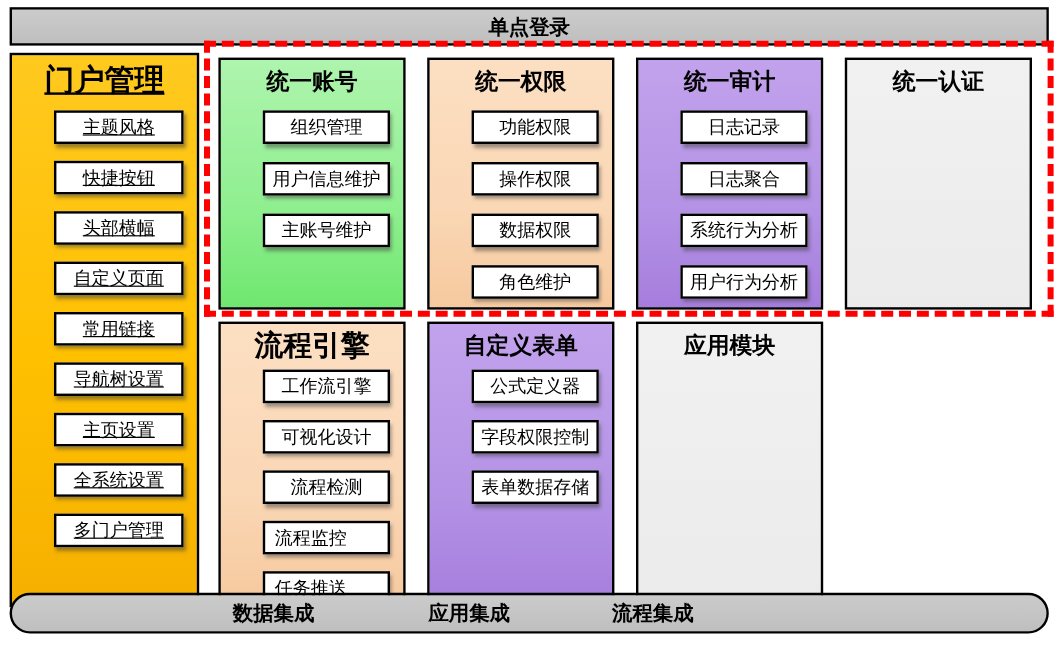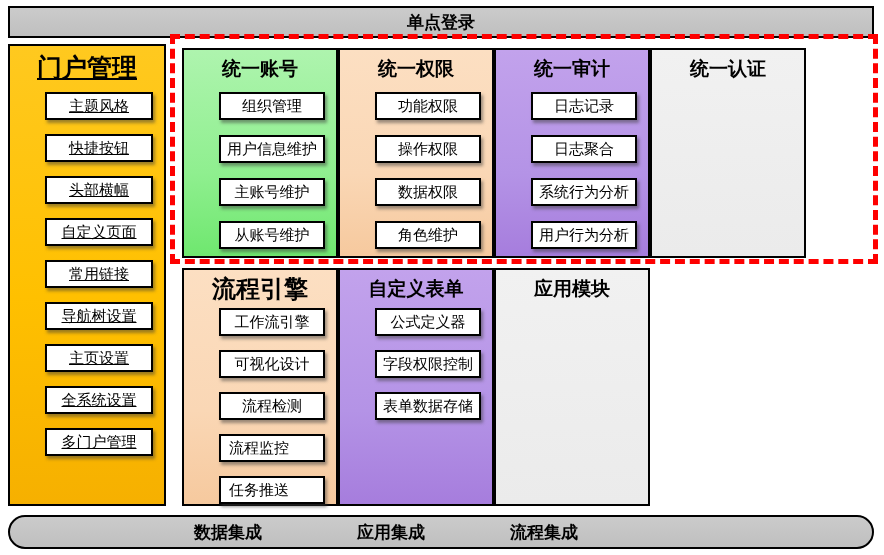--- a/index.html
+++ b/index.html
@@ -9,21 +9,21 @@
     overflow:hidden;
   }
   .bar {
     position:absolute; left:8px; width:866px; box-sizing:border-box;
     background:linear-gradient(180deg,#cbcbcb 0%,#bfbfbf 100%);
     border:2px solid #000;
     display:flex; align-items:center; justify-content:center;
     font-weight:bold; font-size:17px;
   }
   .bar.top { top:6px; height:32px; }
-  .bar.bottom { top:515px; height:34px;border-radius:17px; }
+  .bar.bottom { top:494px; height:34px;border-radius:17px; }
   .bottom-label {
     position:absolute; top:0; height:100%; width:120px;
     display:flex; align-items:center; justify-content:center;
     font-weight:bold; font-size:17px;
   }
   .dashed-outline {
     position:absolute; left:170px; top:34px; width:708px; height:230px;
     box-sizing:border-box; border:5px dashed #fe0000;
     z-index:9; pointer-events:none;
   }
@@ -33,21 +33,21 @@
     box-sizing:border-box; border:2px solid #000;
     background:linear-gradient(180deg,#ffc91f 0%,#ffc000 55%,#f6b000 100%);
     text-decoration:underline;
   }
   .portal-column .col-title { font-size:25px; margin-top:6px; }
   .col-title {
     font-weight:bold; text-align:center; height:30px; line-height:30px;
     margin-top:4px; font-size:19px; white-space:nowrap;
   }
   .col-title.xl { font-size:24px; }
-  .row { position:absolute; left:182px; display:flex; }
+  .row { position:absolute; left:182px; display:flex; gap:18px; }
   .row.top-row { top:48px; }
   .row.bottom-row { top:268px; }
   .column {
     width:156px; box-sizing:border-box; border:2px solid #000;
   }
   .row.top-row .column { height:210px; }
   .row.bottom-row .column { height:238px; }
   .theme-green  { background:linear-gradient(180deg,#aef4ae 0%,#8fef8f 60%,#6fe76f 100%); }
   .theme-peach  { background:linear-gradient(180deg,#fcdfc2 0%,#fad7b5 60%,#f6c99e 100%); }
   .theme-purple { background:linear-gradient(180deg,#c2a2ec 0%,#b493e6 60%,#a67ddd 100%); }
@@ -93,21 +93,20 @@
       </div>
   </div>
 
   <div class="row top-row" data-name="top-column-row">
       <div class="column theme-green" data-name="column-account">
         <div class="col-title" data-name="column-title-account">统一账号</div>
         <div class="box-list" data-name="box-list-account">
           <div class="box" data-name="module-box-account-0">组织管理</div>
           <div class="box" data-name="module-box-account-1">用户信息维护</div>
           <div class="box" data-name="module-box-account-2">主账号维护</div>
-          <div class="box" data-name="module-box-account-3">从账号维护</div>
         </div>
       </div>
       <div class="column theme-peach" data-name="column-permission">
         <div class="col-title" data-name="column-title-permission">统一权限</div>
         <div class="box-list" data-name="box-list-permission">
           <div class="box" data-name="module-box-permission-0">功能权限</div>
           <div class="box" data-name="module-box-permission-1">操作权限</div>
           <div class="box" data-name="module-box-permission-2">数据权限</div>
           <div class="box" data-name="module-box-permission-3">角色维护</div>
         </div>

